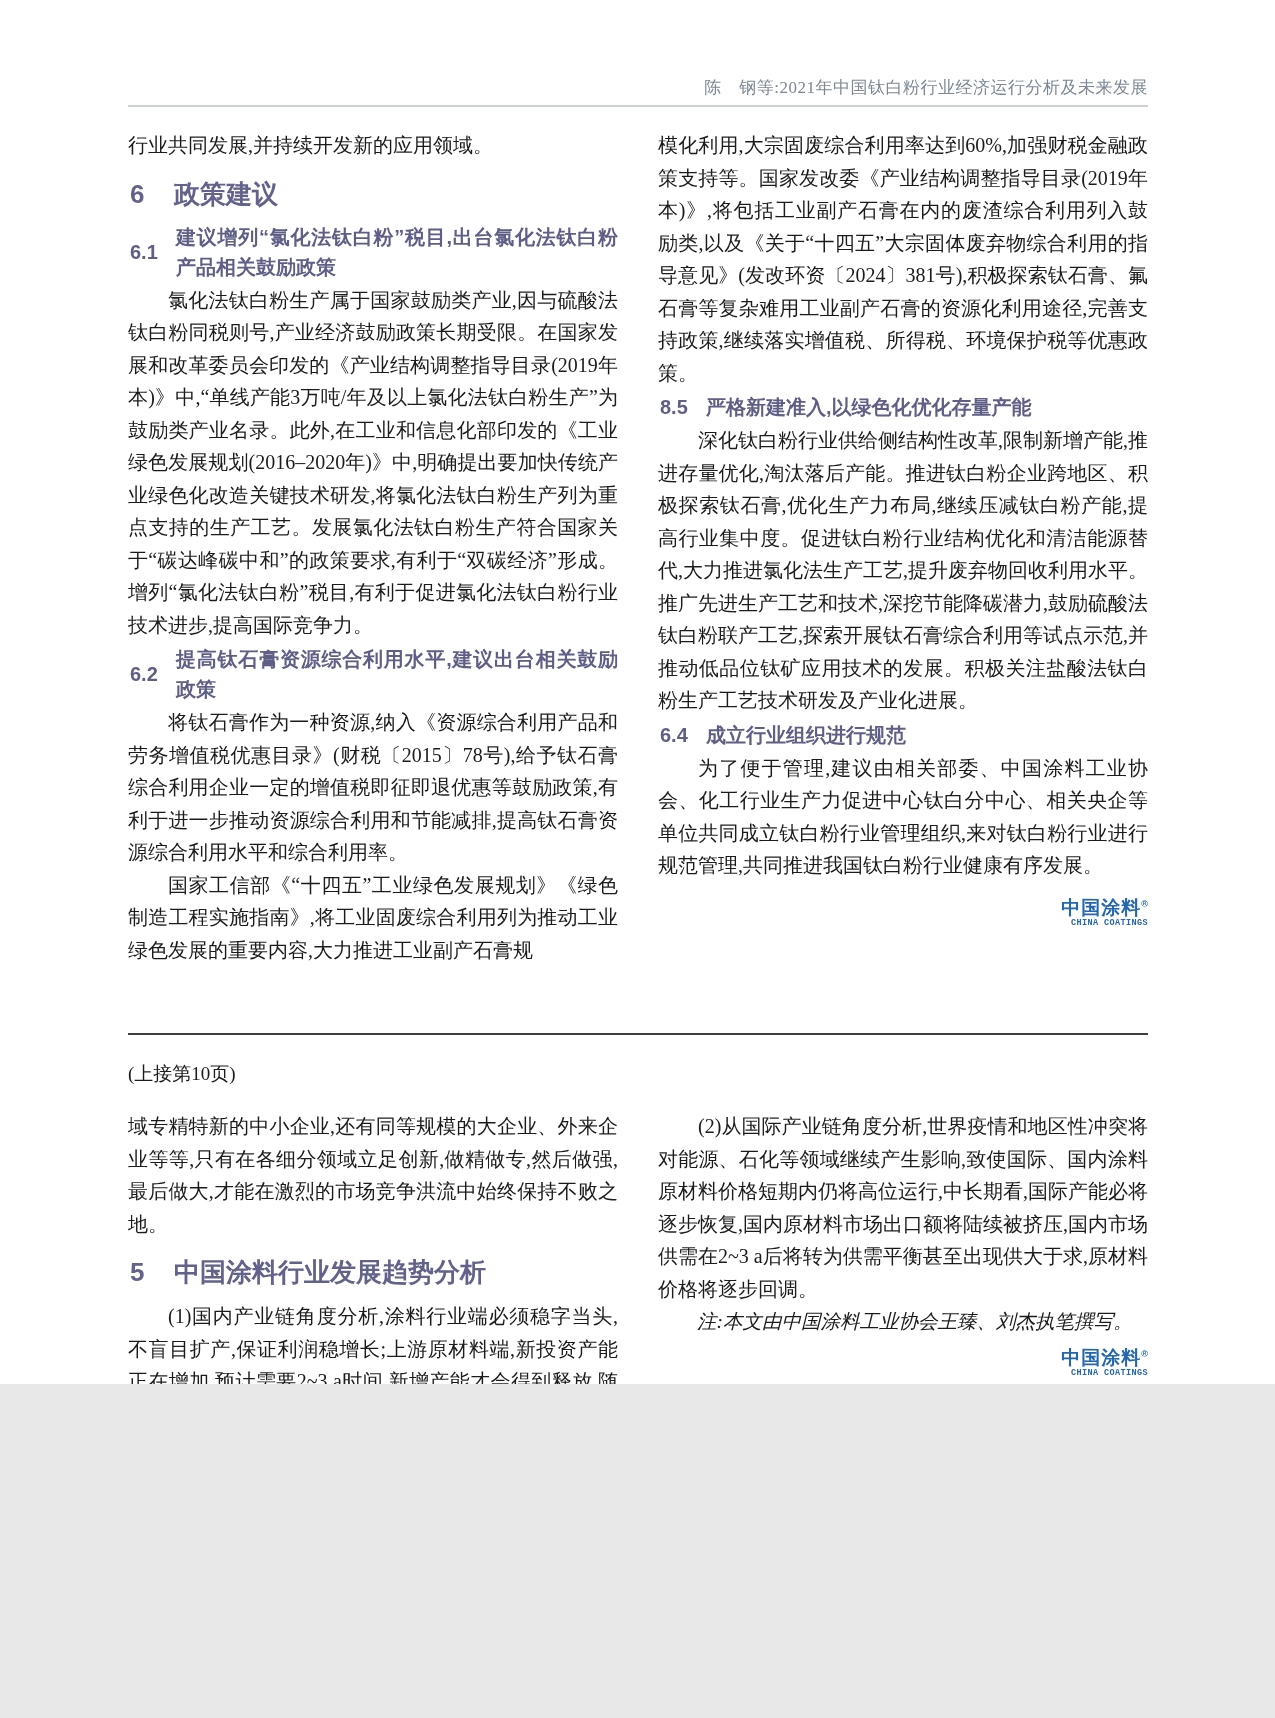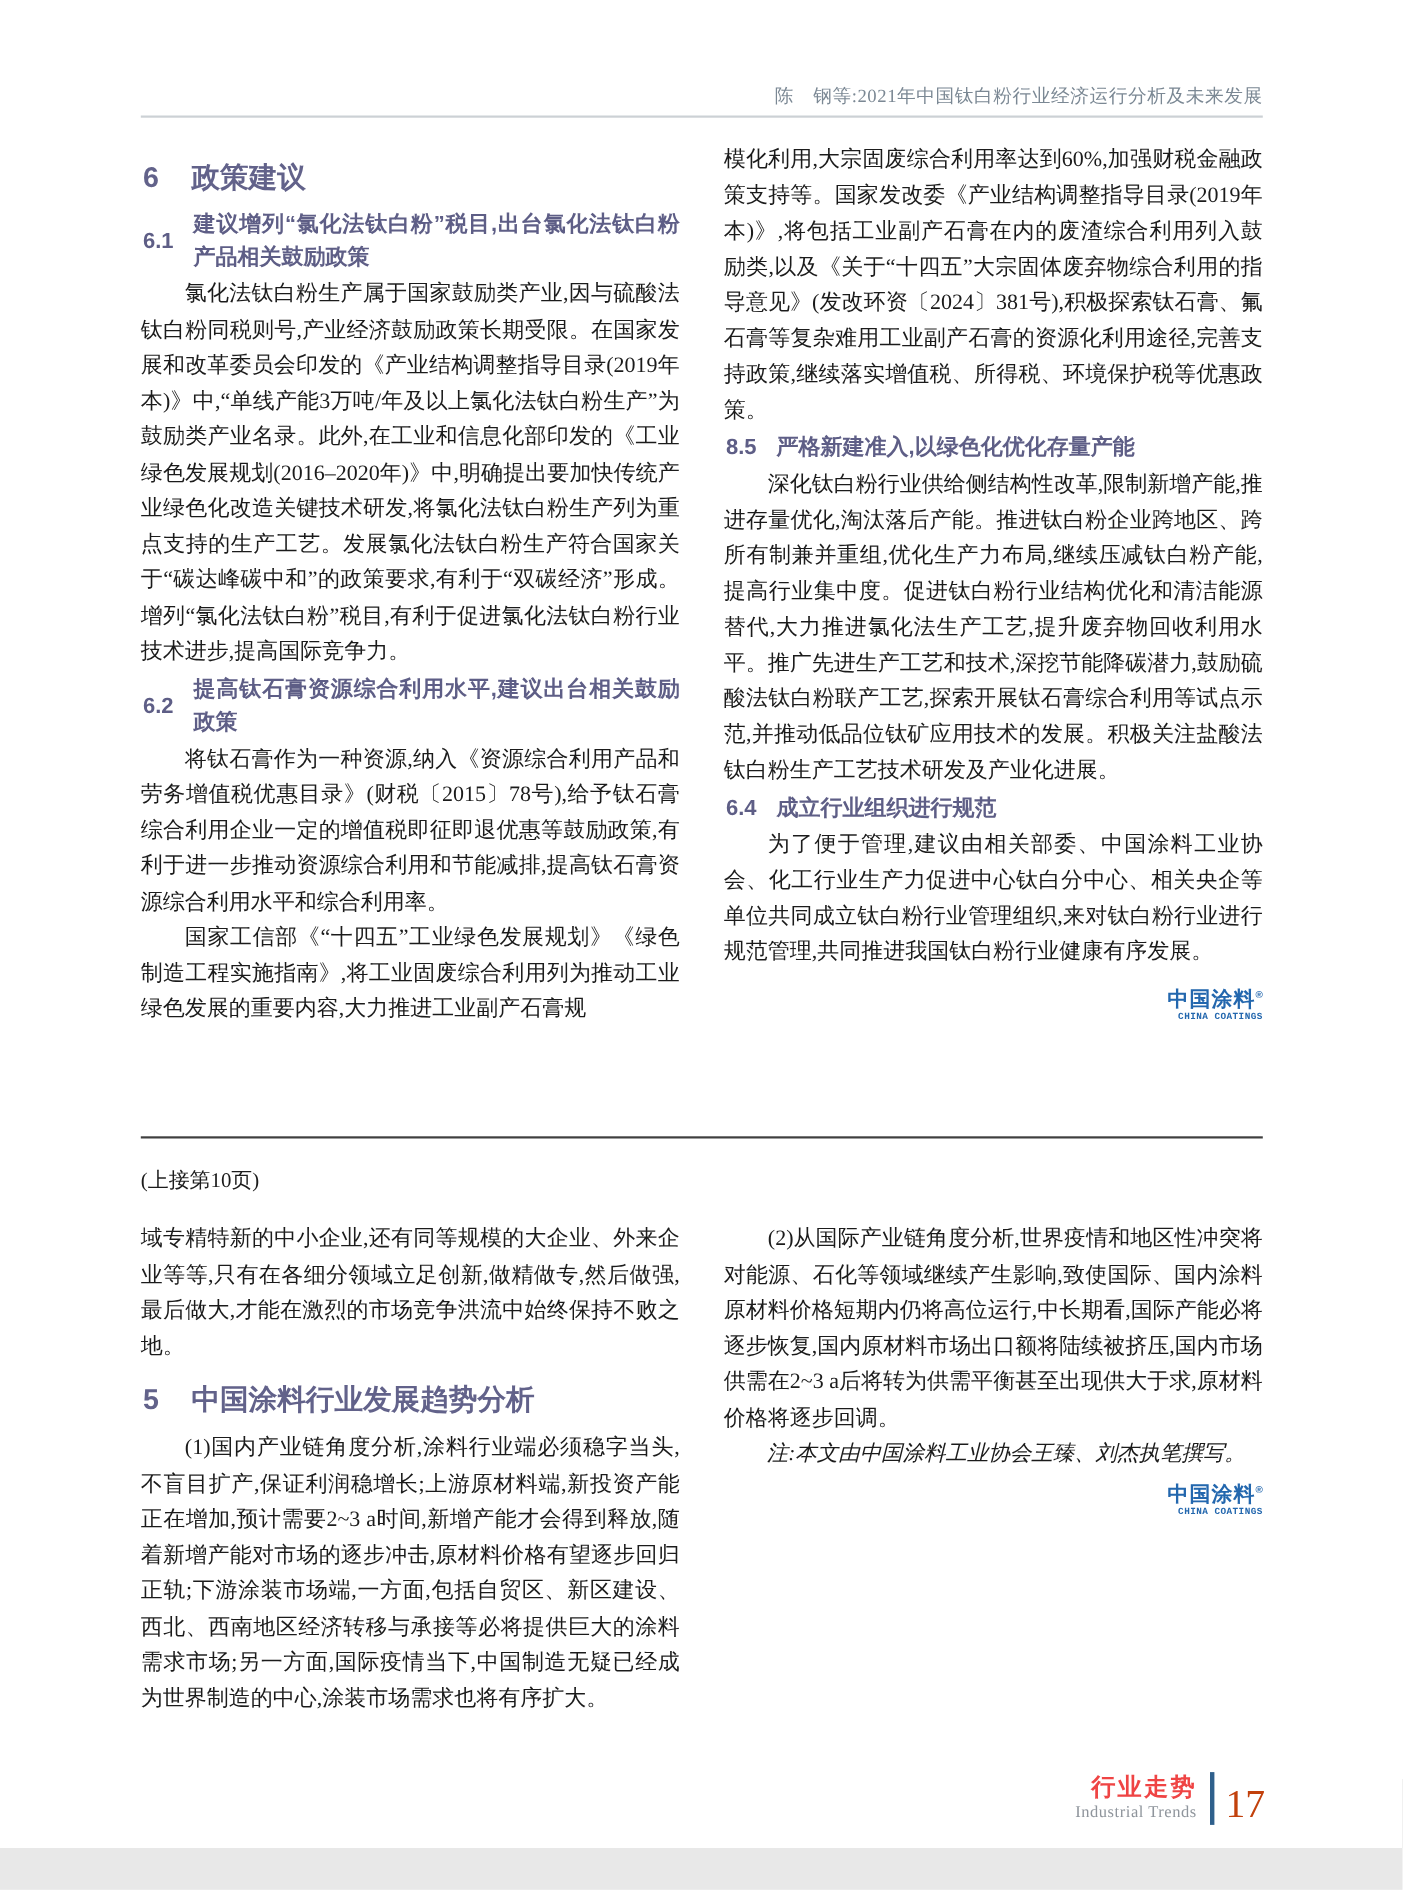--- a/index.html
+++ b/index.html
@@ -1,18 +1,18 @@
 <!DOCTYPE html>
 <html><head>
 <meta charset="utf-8">
 <style>
   html,body{margin:0;padding:0;background:#e8e8e8;}
   .page{
     position:relative;
-    width:1275px;height:1680px;
+    width:1275px;height:1384px;
     margin:0 auto;
     background:#ffffff;
     overflow:hidden;
     font-family:"Liberation Serif","DejaVu Serif",serif;
     color:#1b1b1b;
   }
   
   .running-head{position:absolute;left:128px;top:78px;width:1020px;}
   .running-title{
     text-align:right;
@@ -104,20 +104,21 @@
 <div class="page">
 
   <div class="running-head">
     <div class="running-title">陈　钢等:2021年中国钛白粉行业经济运行分析及未来发展</div>
     <div class="head-rule"></div>
   </div>
 
   <div class="article1 cols">
 
     <div class="col">
+      <p class="body">行业共同发展,并持续开发新的应用领域。</p>
 
       <div class="h1">
         <span class="num">6</span>
         <span class="txt">政策建议</span>
       </div>
 
       <div class="h2">
         <span class="num">6.1</span>
         <span class="txt">建议增列“氯化法钛白粉”税目,出台氯化法钛白粉产品相关鼓励政策</span>
       </div>
@@ -134,21 +135,21 @@
     </div>
 
     <div class="col">
       <p class="body">模化利用,大宗固废综合利用率达到60%,加强财税金融政策支持等。国家发改委《产业结构调整指导目录(2019年本)》,将包括工业副产石膏在内的废渣综合利用列入鼓励类,以及《关于“十四五”大宗固体废弃物综合利用的指导意见》(发改环资〔2024〕381号),积极探索钛石膏、氟石膏等复杂难用工业副产石膏的资源化利用途径,完善支持政策,继续落实增值税、所得税、环境保护税等优惠政策。</p>
 
       <div class="h2">
         <span class="num">8.5</span>
         <span class="txt">严格新建准入,以绿色化优化存量产能</span>
       </div>
 
-      <p class="body indent">深化钛白粉行业供给侧结构性改革,限制新增产能,推进存量优化,淘汰落后产能。推进钛白粉企业跨地区、跨所有制兼并重组,优化生产力布局,继续压减钛白粉产能,提高行业集中度。促进钛白粉行业结构优化和清洁能源替代,大力推进氯化法生产工艺,提升废弃物回收利用水平。推广先进生产工艺和技术,深挖节能降碳潜力,鼓励硫酸法钛白粉联产工艺,探索开展钛石膏综合利用等试点示范,并推动低品位钛矿应用技术的发展。积极关注盐酸法钛白粉生产工艺技术研发及产业化进展。</p>
+      <p class="body indent">深化钛白粉行业供给侧结构性改革,限制新增产能,推进存量优化,淘汰落后产能。推进钛白粉企业跨地区、积极探索钛石膏,优化生产力布局,继续压减钛白粉产能,提高行业集中度。促进钛白粉行业结构优化和清洁能源替代,大力推进氯化法生产工艺,提升废弃物回收利用水平。推广先进生产工艺和技术,深挖节能降碳潜力,鼓励硫酸法钛白粉联产工艺,探索开展钛石膏综合利用等试点示范,并推动低品位钛矿应用技术的发展。积极关注盐酸法钛白粉生产工艺技术研发及产业化进展。</p>
 
       <div class="h2">
         <span class="num">6.4</span>
         <span class="txt">成立行业组织进行规范</span>
       </div>
 
       <p class="body indent">为了便于管理,建议由相关部委、中国涂料工业协会、化工行业生产力促进中心钛白分中心、相关央企等单位共同成立钛白粉行业管理组织,来对钛白粉行业进行规范管理,共同推进我国钛白粉行业健康有序发展。</p>
 
       <div class="logo logo-a1">
         <div class="logo-cn"><span>中国涂料</span><span class="reg">®</span></div>

